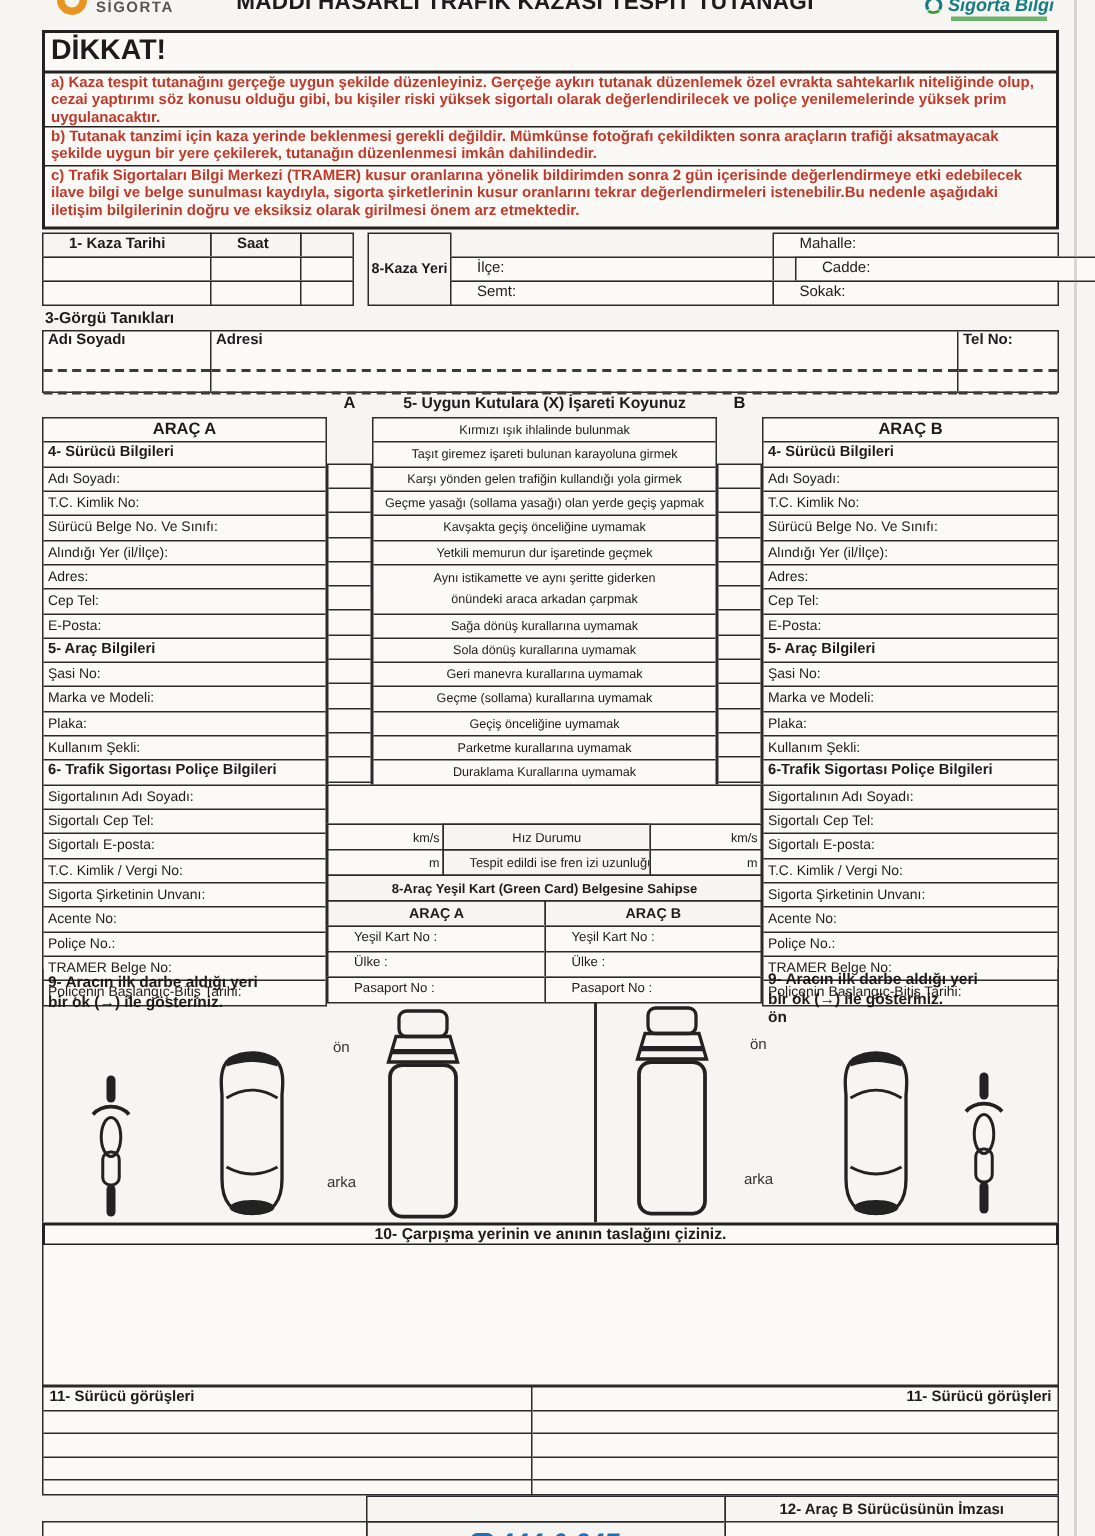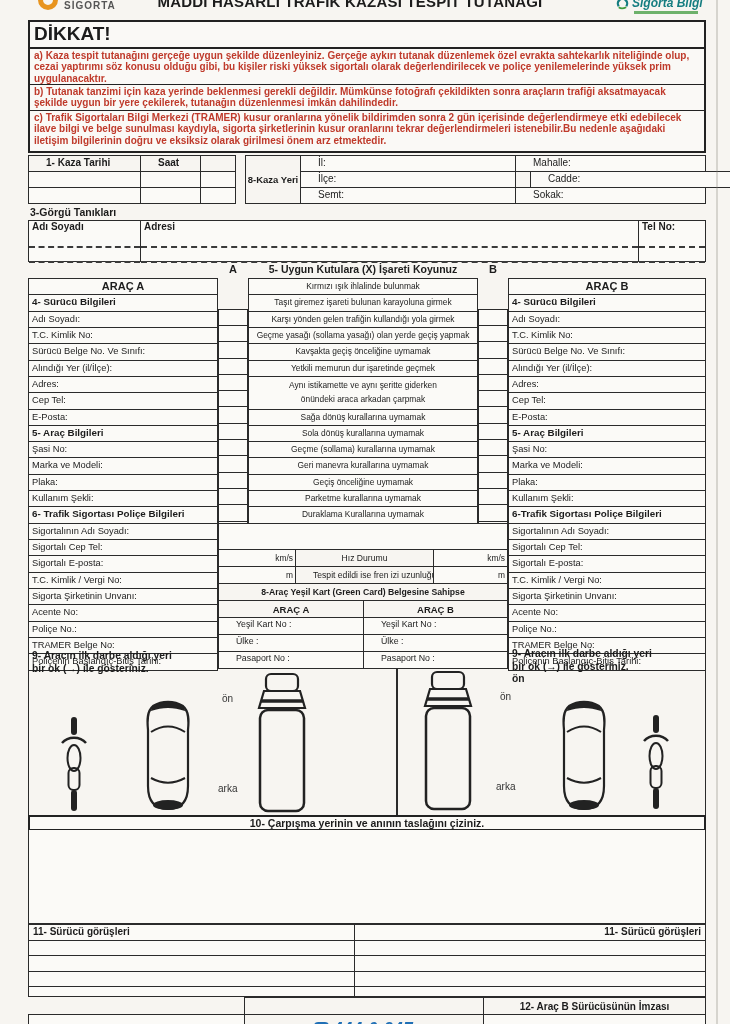--- a/index.html
+++ b/index.html
@@ -81,21 +81,20 @@
   <div class="cell bold" style="left:140px;top:155px;width:61px;height:17px;">Saat</div>
   <div class="cell" style="left:200px;top:155px;width:19px;height:17px;"></div>
   <div class="cell field-cell" style="left:28px;top:171px;width:113px;height:17px;"></div>
   <div class="cell field-cell" style="left:140px;top:171px;width:61px;height:17px;"></div>
   <div class="cell field-cell" style="left:200px;top:171px;width:19px;height:17px;"></div>
   <div class="cell field-cell" style="left:28px;top:187px;width:113px;height:17px;"></div>
   <div class="cell field-cell" style="left:140px;top:187px;width:61px;height:17px;"></div>
   <div class="cell field-cell" style="left:200px;top:187px;width:19px;height:17px;"></div>
 
   <div class="cell bold ctr" style="left:245px;top:155px;width:56px;height:49px;font-size:9.5px;display:flex;align-items:center;justify-content:center;">8-Kaza Yeri</div>
-  <div class="cell field-cell" style="left:300px;top:155px;width:216px;height:17px;">İl:</div>
   <div class="cell field-cell" style="left:300px;top:171px;width:216px;height:17px;">İlçe:</div>
   <div class="cell field-cell" style="left:300px;top:187px;width:216px;height:17px;">Semt:</div>
   <div class="cell field-cell" style="left:515px;top:155px;width:191px;height:17px;">Mahalle:</div>
   <div class="cell field-cell" style="left:486px;top:171px;width:228px;height:17px;margin-left:44px;">Cadde:</div>
   <div class="cell field-cell" style="left:515px;top:187px;width:191px;height:17px;">Sokak:</div>
 
   <div class="abs bold" style="left:30px;top:206px;font-size:10.5px;">3-Görgü Tanıkları</div>
   <div class="abs" style="left:28px;top:220px;width:678px;height:42px;border:1.5px solid #2b2b2b;background:#fbfaf7;display:flex;">
     <div style="width:112px;border-right:1.5px solid #2b2b2b;box-sizing:border-box;">
       <div class="bold" style="font-size:10px;padding:0 3px;height:12px;">Adı Soyadı</div>
@@ -208,22 +207,22 @@
   <div class="abs vstack" style="left:248px;top:278px;width:230px;">
     <div class="vrow">Kırmızı ışık ihlalinde bulunmak</div>
     <div class="vrow">Taşıt giremez işareti bulunan karayoluna girmek</div>
     <div class="vrow">Karşı yönden gelen trafiğin kullandığı yola girmek</div>
     <div class="vrow">Geçme yasağı (sollama yasağı) olan yerde geçiş yapmak</div>
     <div class="vrow">Kavşakta geçiş önceliğine uymamak</div>
     <div class="vrow">Yetkili memurun dur işaretinde geçmek</div>
     <div class="vrow dbl">Aynı istikamette ve aynı şeritte giderken önündeki araca arkadan çarpmak</div>
     <div class="vrow">Sağa dönüş kurallarına uymamak</div>
     <div class="vrow">Sola dönüş kurallarına uymamak</div>
+    <div class="vrow">Geri manevra kurallarına uymamak</div>
     <div class="vrow">Geçme (sollama) kurallarına uymamak</div>
-    <div class="vrow">Geri manevra kurallarına uymamak</div>
     <div class="vrow">Geçiş önceliğine uymamak</div>
     <div class="vrow">Parketme kurallarına uymamak</div>
     <div class="vrow">Duraklama Kurallarına uymamak</div>
     <div class="vrow">Kurallara uygun olarak park edilmiş araca çarpmak</div>
   </div>
 
   <div class="cell field-cell" style="left:218px;top:523px;width:290px;height:27px;"></div>
   <div class="cell unit field-cell" style="left:218px;top:549px;width:78px;height:18px;line-height:15px;">km/s</div>
   <div class="cell ctr midcell" style="left:295px;top:549px;width:139px;height:18px;line-height:15px;">Hız Durumu</div>
   <div class="cell unit field-cell" style="left:433px;top:549px;width:75px;height:18px;line-height:15px;">km/s</div>

